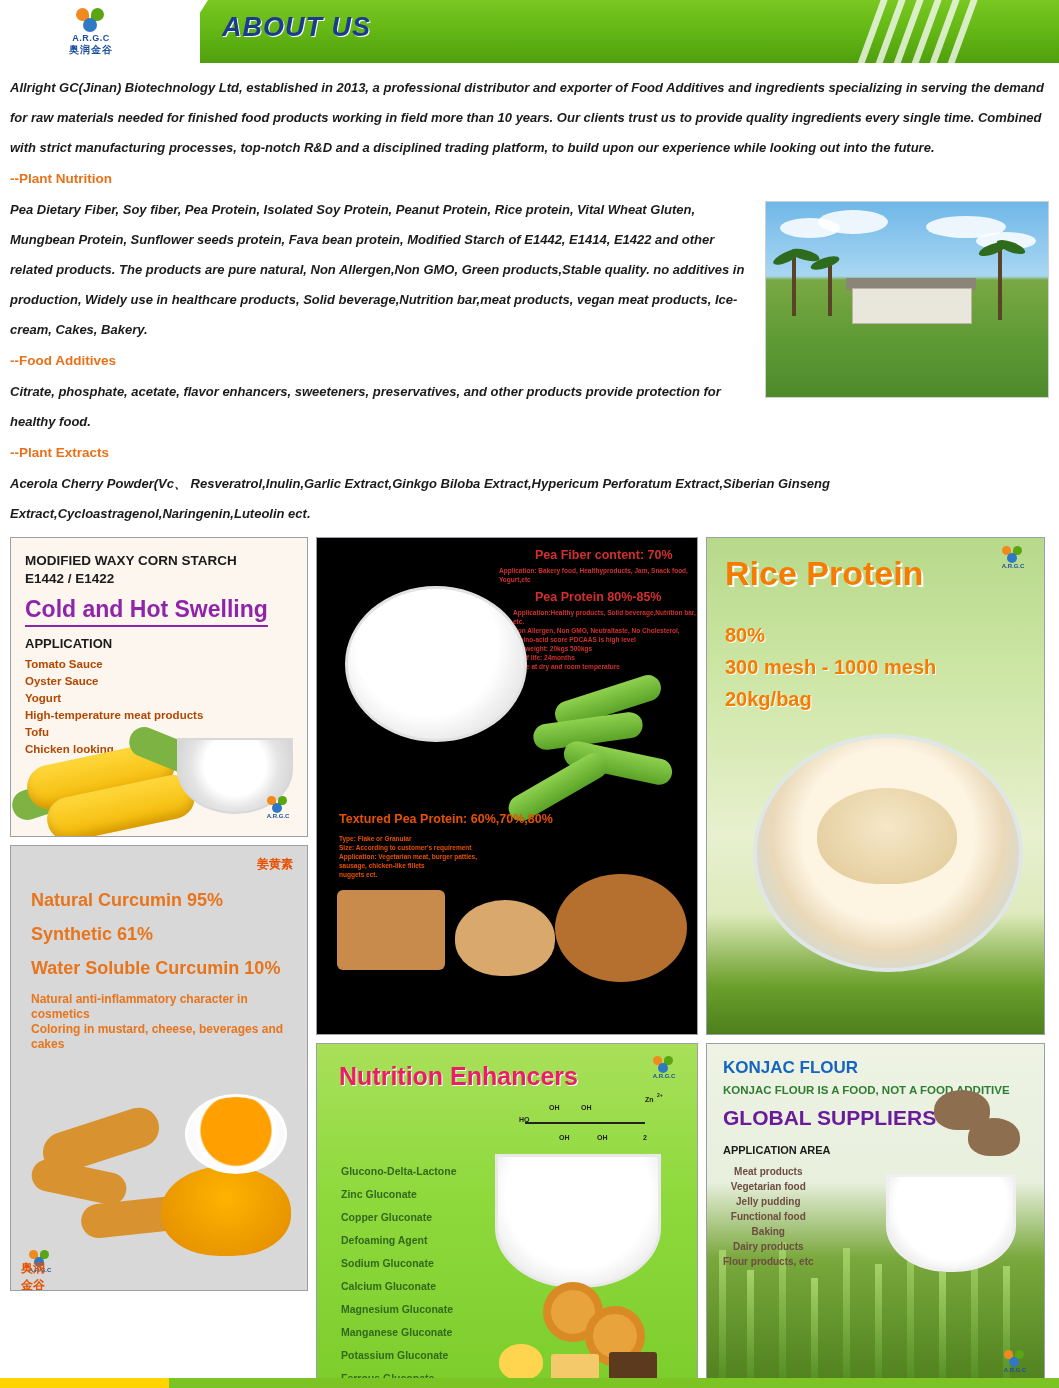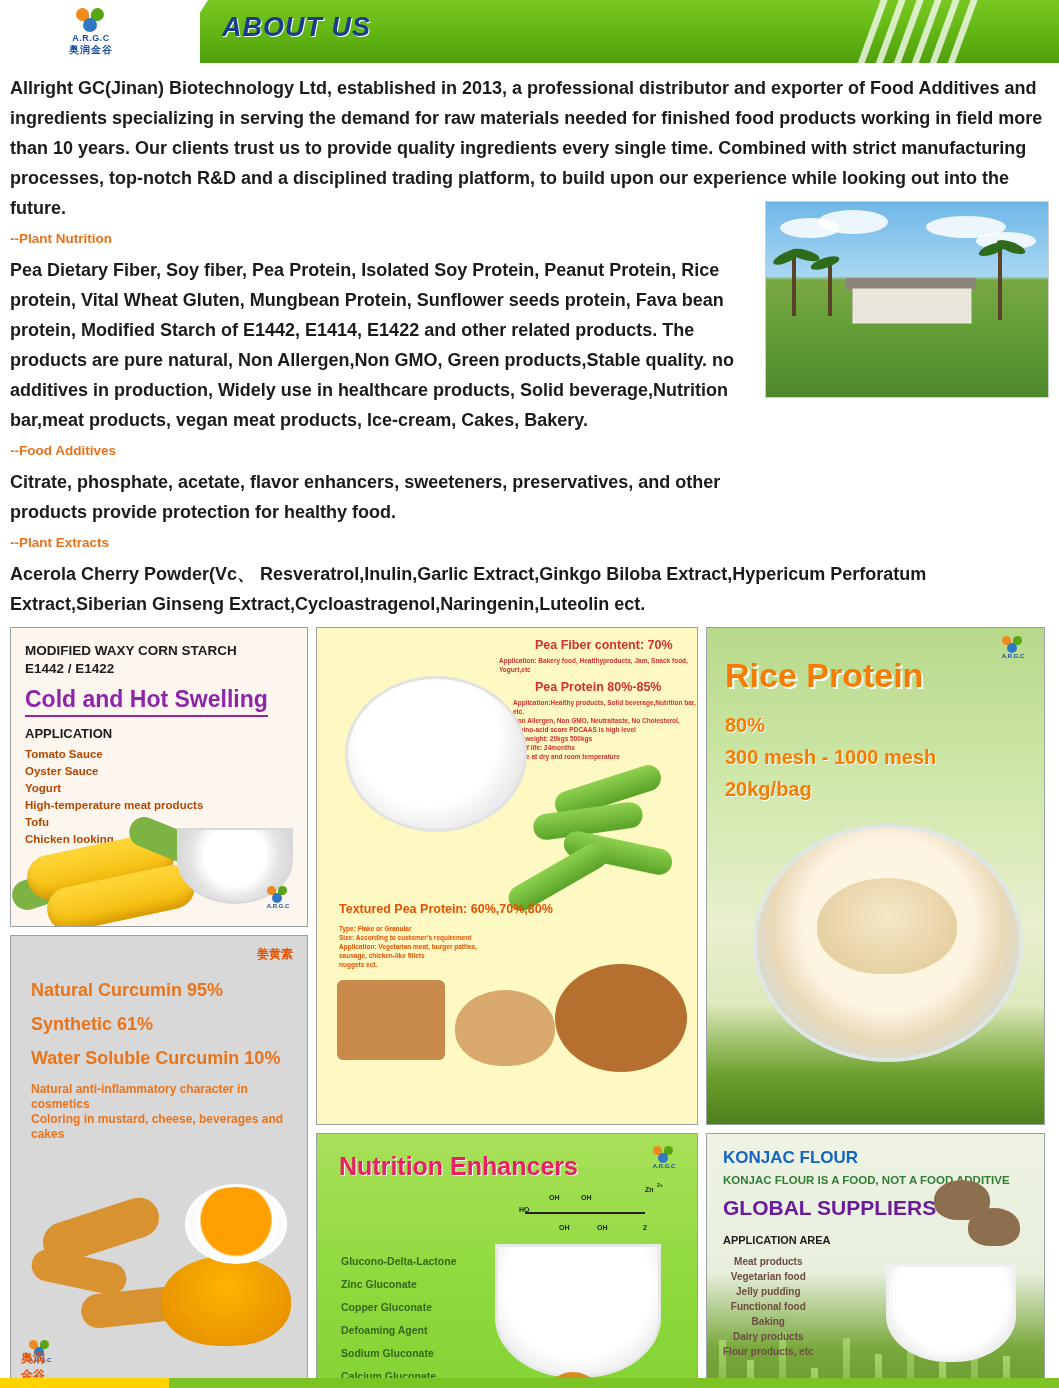--- a/index.html
+++ b/index.html
@@ -48,23 +48,24 @@
   .logo .cn{font-size:10px;font-weight:bold;color:#1b4f9c;letter-spacing:1px;}
   .header .title{
     position:absolute;left:222px;top:12px;
     font-size:27px;font-style:italic;font-weight:bold;color:#1a3c8c;
     letter-spacing:1px;
     text-shadow:1px 1px 0 #ffffff;
   }
   
   .content{padding:10px 10px 0 10px;}
   .para{
-    font-size:18px;color:#1b1b1b;line-height:30px;
+    font-size:13px;color:#1b1b1b;line-height:30px;
     font-family:"Liberation Sans", sans-serif;
     font-weight:600;
+    font-style:italic;
   }
   .section-head{
     color:#e8711a;font-weight:bold;font-size:13.5px;line-height:32px;
   }
   .intro-wrap{position:relative;}
   .farm-photo{
     position:absolute;right:0;top:128px;width:282px;height:195px;
     border:1px solid #cfcfcf;
     background:linear-gradient(180deg,#6fb7e8 0%,#a9d7f2 38%,#79a844 40%,#5f9b35 70%,#4e8a2b 100%);
     overflow:hidden;
@@ -86,36 +87,36 @@
   #card1 .t2{position:absolute;left:14px;top:58px;font-size:23px;font-weight:bold;color:#8e24aa;border-bottom:2px solid #8e24aa;padding-bottom:2px;}
   #card1 .t3{position:absolute;left:14px;top:98px;font-size:13px;font-weight:bold;color:#1b1b1b;}
   #card1 ul{position:absolute;left:14px;top:118px;margin:0;padding:0;list-style:none;}
   #card1 li{font-size:11.5px;font-weight:bold;color:#b34700;line-height:17px;}
   #card1 .corn{position:absolute;left:-5px;bottom:-8px;width:215px;height:120px;}
   #card1 .cob{position:absolute;width:150px;height:44px;background:linear-gradient(180deg,#ffd83b,#f2b705);border-radius:24px;transform:rotate(-12deg);box-shadow:inset 0 -6px 8px rgba(160,100,0,.35);}
   #card1 .husk{position:absolute;width:120px;height:30px;background:#7cb342;border-radius:20px;}
   #card1 .bowl{position:absolute;right:14px;bottom:22px;width:112px;height:72px;background:radial-gradient(circle at 50% 35%,#ffffff 0 42%,#e4e4e4 60%,#c9c9c9 100%);border-radius:0 0 60px 60px / 0 0 46px 46px;border:2px solid #d8d8d8;}
   #card1 .logo-s{position:absolute;right:8px;bottom:6px;}
   
-  #card2{left:306px;top:0;width:382px;height:498px;background:#fef9c3;border:1px solid #9aa0a6;}
+  #card2{left:306px;top:0;width:382px;height:498px;background:#000000;border:1px solid #9aa0a6;}
   #card2 .h1{position:absolute;left:218px;top:10px;font-size:12.5px;font-weight:bold;color:#d32f2f;}
   #card2 .s1{position:absolute;left:182px;top:28px;font-size:6.5px;font-weight:bold;color:#d32f2f;line-height:9px;}
   #card2 .h2{position:absolute;left:218px;top:52px;font-size:12.5px;font-weight:bold;color:#d32f2f;}
   #card2 .s2{position:absolute;left:196px;top:70px;font-size:6.5px;font-weight:bold;color:#d32f2f;line-height:9px;text-align:left;}
   #card2 .bowl{position:absolute;left:28px;top:48px;width:176px;height:150px;border-radius:50%;background:radial-gradient(circle at 45% 38%,#ffffff 0 52%,#ededed 70%,#d5d5d5 100%);border:3px solid #e2e2e2;}
   #card2 .pods{position:absolute;right:4px;top:150px;width:200px;height:130px;}
   #card2 .pod{position:absolute;width:110px;height:26px;background:linear-gradient(180deg,#8fd14f,#5aa328);border-radius:16px;transform:rotate(-18deg);}
   #card2 .h3{position:absolute;left:22px;top:274px;font-size:12.5px;font-weight:bold;color:#e65100;}
   #card2 .s3{position:absolute;left:22px;top:296px;font-size:6.5px;font-weight:bold;color:#e65100;line-height:9px;}
   #card2 .tvp1{position:absolute;left:20px;top:352px;width:108px;height:80px;background:#c98b4b;border-radius:6px;}
   #card2 .tvp2{position:absolute;left:138px;top:362px;width:100px;height:76px;background:#d9a86c;border-radius:50% 50% 46% 46%;}
   #card2 .tvp3{position:absolute;left:238px;top:336px;width:132px;height:108px;background:#b5702f;border-radius:50%;}
   
   #card3{left:696px;top:0;width:339px;height:498px;background:linear-gradient(180deg,#b7d98a 0%,#cfe7a8 30%,#e8f0cf 60%,#cfe0a0 100%);border:1px solid #9aa0a6;}
-  #card3 .t1{position:absolute;left:18px;top:28px;font-size:34px;font-weight:bold;color:#f57c00;text-shadow:2px 2px 0 #ffffff;}
+  #card3 .t1{position:absolute;left:18px;top:16px;font-size:34px;font-weight:bold;color:#f57c00;text-shadow:2px 2px 0 #ffffff;}
   #card3 .t2{position:absolute;left:18px;top:86px;font-size:20px;font-weight:bold;color:#f57c00;text-shadow:1px 1px 0 #ffffff;}
   #card3 .t3{position:absolute;left:18px;top:118px;font-size:20px;font-weight:bold;color:#f57c00;text-shadow:1px 1px 0 #ffffff;}
   #card3 .t4{position:absolute;left:18px;top:150px;font-size:20px;font-weight:bold;color:#f57c00;text-shadow:1px 1px 0 #ffffff;}
   #card3 .plate{position:absolute;left:46px;top:196px;width:262px;height:230px;border-radius:50%;background:radial-gradient(circle at 50% 42%,#fdf4e2 0 46%,#ead9b8 62%,#cfd9d9 80%,#b8c3c6 100%);border:4px solid #dfe6e6;}
   #card3 .heap{position:absolute;left:110px;top:250px;width:140px;height:96px;background:radial-gradient(ellipse at 50% 40%,#f6e7c8,#e0c894);border-radius:50% 50% 46% 46%;}
   #card3 .grass{position:absolute;left:0;bottom:0;width:100%;height:120px;background:linear-gradient(180deg,rgba(120,170,60,0) 0%,#6ba02c 60%,#4e7f1d 100%);}
   #card3 .logo-s{position:absolute;right:10px;top:8px;}
   
   #card4{left:0;top:308px;width:298px;height:446px;background:#d8d8d8;border:1px solid #9aa0a6;}
   #card4 .cn{position:absolute;right:14px;top:10px;font-size:12px;font-weight:bold;color:#e65100;}

